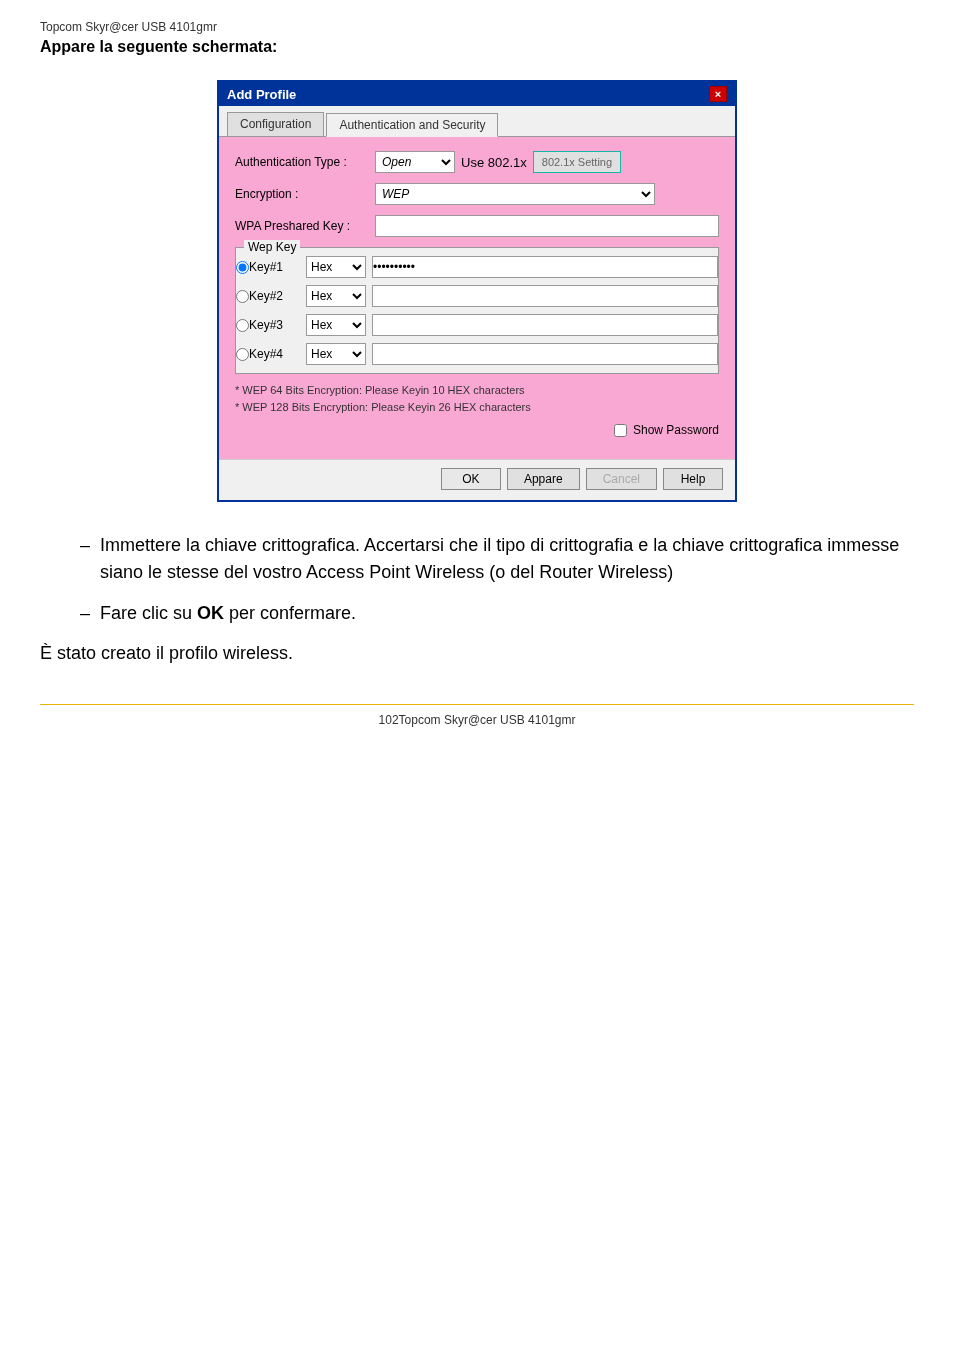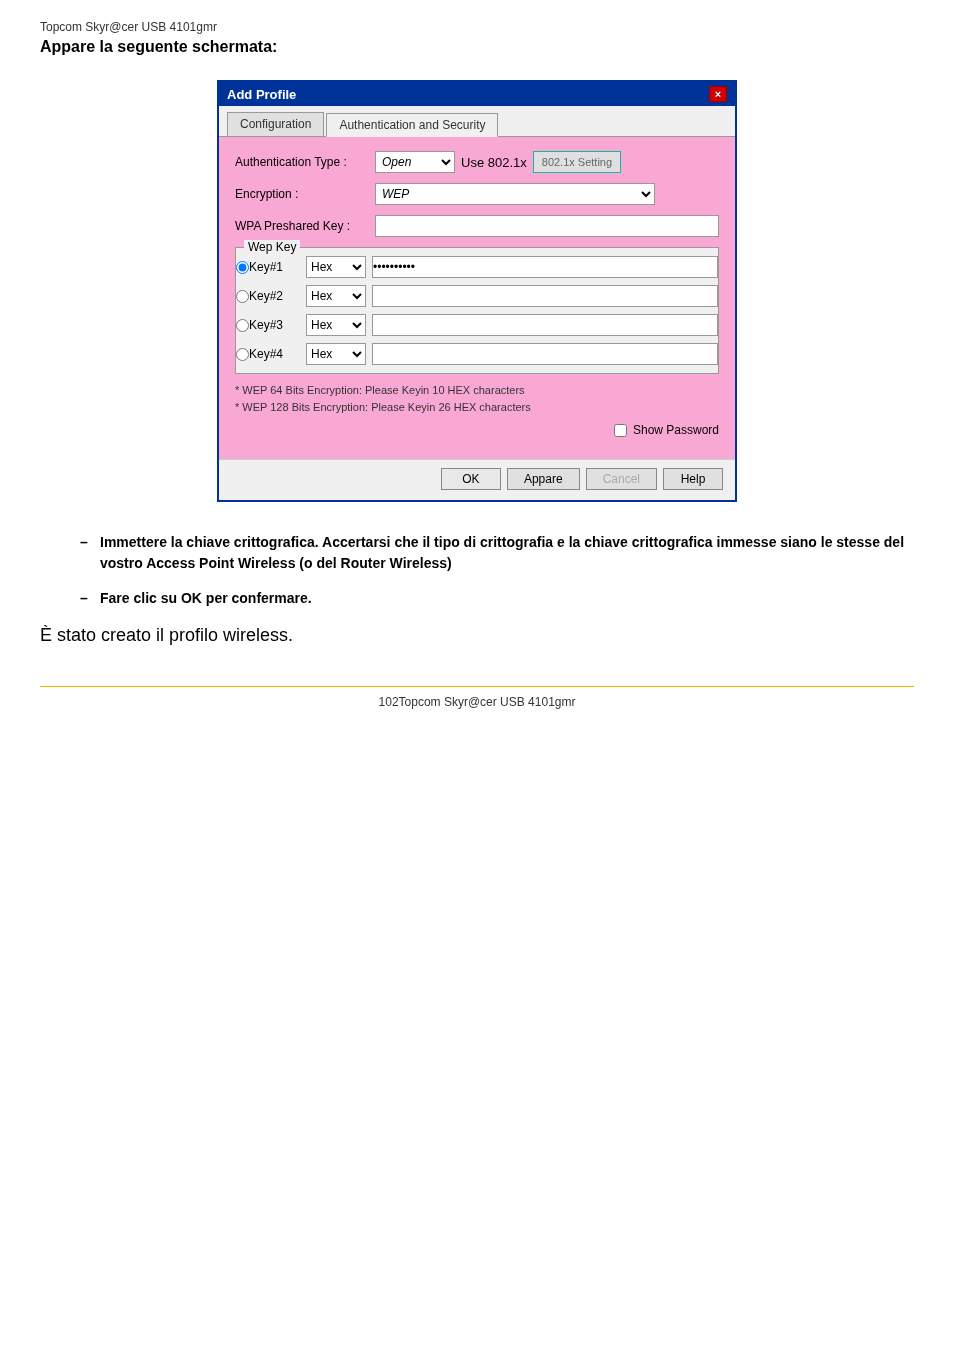--- a/index.html
+++ b/index.html
@@ -239,23 +239,22 @@
 
     .bullet-list {
       margin: 16px 0 16px 60px;
       list-style: none;
     }
 
     .bullet-list li {
       position: relative;
       padding-left: 0;
       margin-bottom: 14px;
-      font-size: 14px;
+      font-size: 18px;
       line-height: 1.5;
-      font-weight: bold;
     }
 
     .bullet-list li::before {
       content: '–';
       position: absolute;
       left: -20px;
     }
 
     .page-footer {
       display: flex;

